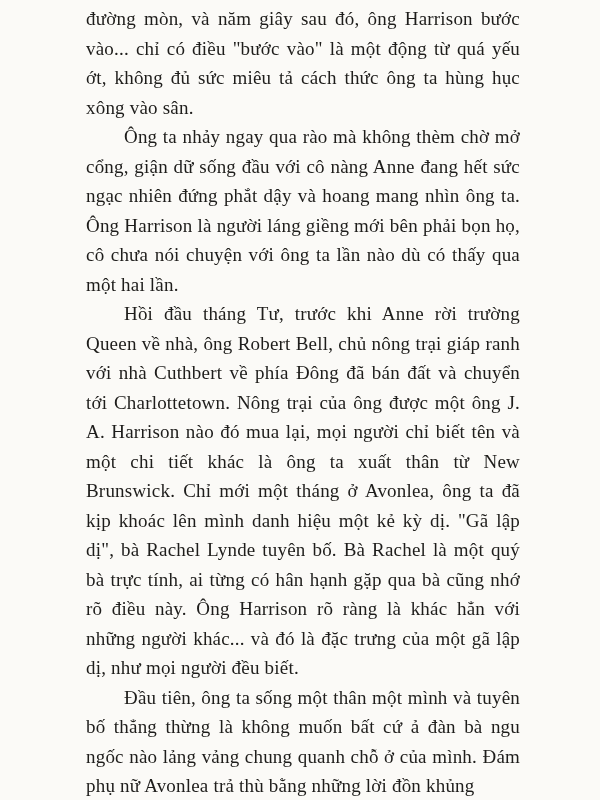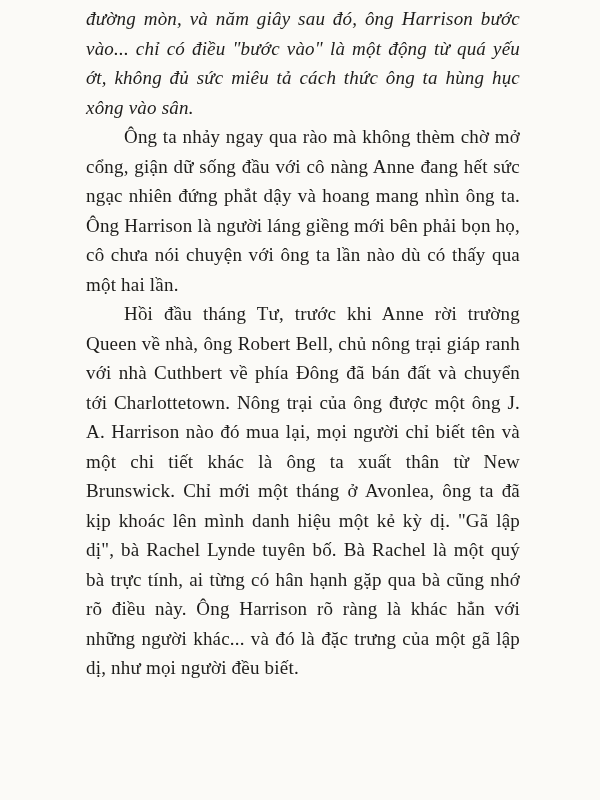--- a/index.html
+++ b/index.html
@@ -23,23 +23,23 @@
     color: #1e1d1b;
     text-align: justify;
     letter-spacing: 0.2px;
   }
   .para {
     margin: 0;
     text-indent: 2em;
   }
   .para.no-indent {
     text-indent: 0;
-    font-style: italic;
   }
 </style>
 </head>
 <body>
 
 <div class="book-page">
   <p class="para no-indent">đường mòn, và năm giây sau đó, ông Harrison bước vào... chỉ có điều "bước vào" là một động từ quá yếu ớt, không đủ sức miêu tả cách thức ông ta hùng hục xông vào sân.</p>
   <p class="para">Ông ta nhảy ngay qua rào mà không thèm chờ mở cổng, giận dữ sống đầu với cô nàng Anne đang hết sức ngạc nhiên đứng phắt dậy và hoang mang nhìn ông ta. Ông Harrison là người láng giềng mới bên phải bọn họ, cô chưa nói chuyện với ông ta lần nào dù có thấy qua một hai lần.</p>
   <p class="para">Hồi đầu tháng Tư, trước khi Anne rời trường Queen về nhà, ông Robert Bell, chủ nông trại giáp ranh với nhà Cuthbert về phía Đông đã bán đất và chuyển tới Charlottetown. Nông trại của ông được một ông J. A. Harrison nào đó mua lại, mọi người chỉ biết tên và một chi tiết khác là ông ta xuất thân từ New Brunswick. Chỉ mới một tháng ở Avonlea, ông ta đã kịp khoác lên mình danh hiệu một kẻ kỳ dị. "Gã lập dị", bà Rachel Lynde tuyên bố. Bà Rachel là một quý bà trực tính, ai từng có hân hạnh gặp qua bà cũng nhớ rõ điều này. Ông Harrison rõ ràng là khác hẳn với những người khác... và đó là đặc trưng của một gã lập dị, như mọi người đều biết.</p>
+  <p class="para">Đầu tiên, ông ta sống một thân một mình và tuyên bố thẳng thừng là không muốn bất cứ ả đàn bà ngu ngốc nào lảng vảng chung quanh chỗ ở của mình. Đám phụ nữ Avonlea trả thù bằng những lời đồn khủng</p>
 </div>
 
 </body></html>

